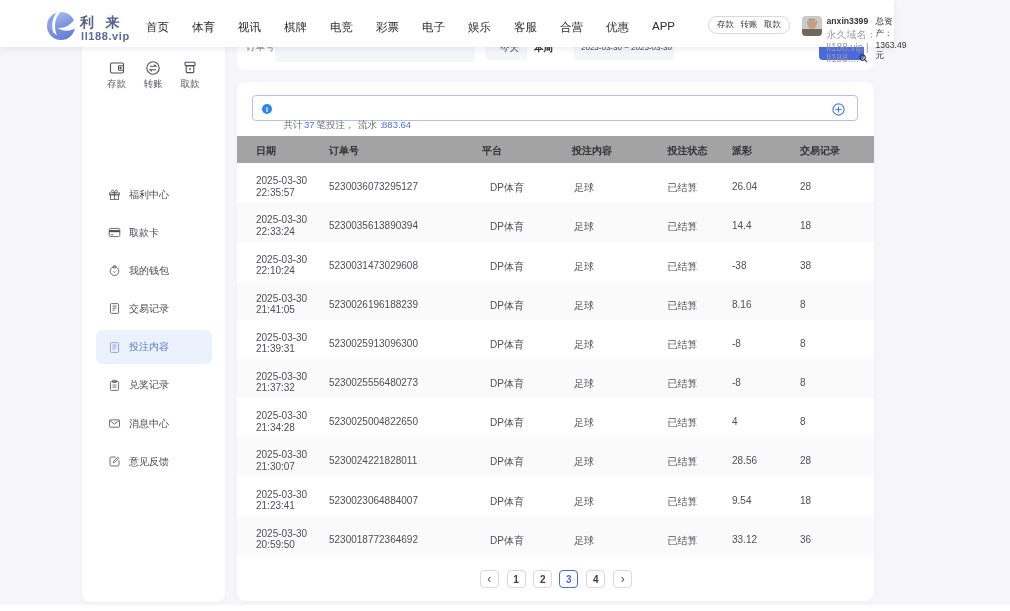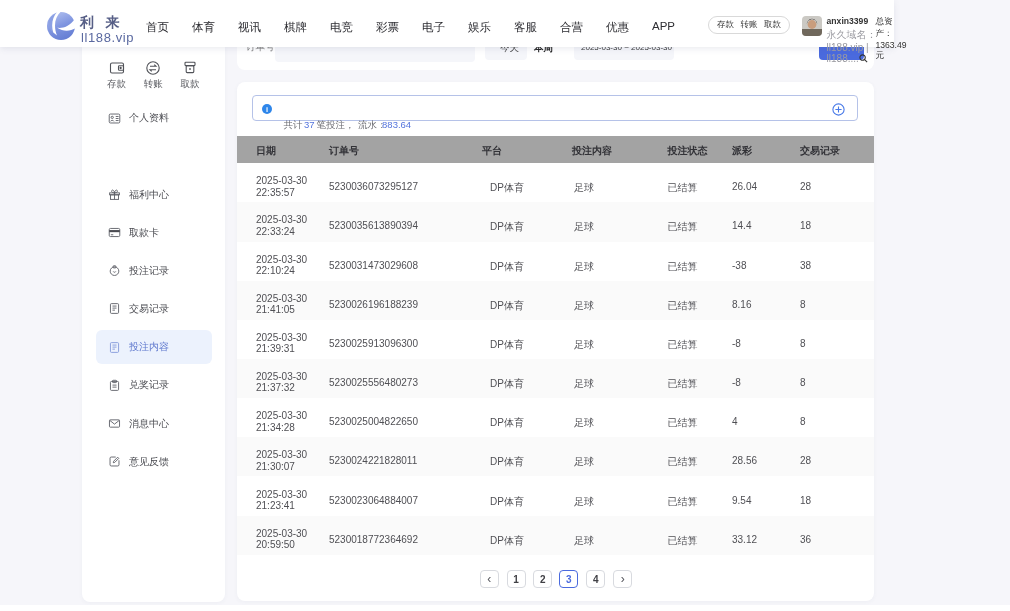--- a/index.html
+++ b/index.html
@@ -64,29 +64,20 @@
     <div>转账</div>
   </div>
   <div class="sq" style="left:89px">
     <svg viewBox="0 0 16 16">
         <rect x="3" y="2.2" width="10" height="3.4" rx="0.8"></rect>
         <rect x="4.2" y="5.6" width="7.6" height="7" rx="1"></rect>
         <rect x="7.2" y="8.2" width="1.6" height="1.6" fill="#505258" stroke="none"></rect>
       </svg>
     <div>取款</div>
   </div>
-<div class="mi" style="top:61.0px">
-<svg class="micon" viewBox="0 0 16 16">
-        <rect x="1.5" y="2.5" width="13" height="11" rx="1.5"></rect>
-        <circle cx="5.2" cy="6.6" r="1.4"></circle>
-        <path d="M3.2 11.5c.4-1.6 3.6-1.6 4 0"></path>
-        <path d="M9.5 5.5h3.5M9.5 8h3.5M9.5 10.5h3.5"></path>
-      </svg>
-      <span>个人资料</span>
-</div>
 <div class="mi" style="top:137.5px">
 <svg class="micon" viewBox="0 0 16 16">
         <rect x="2" y="6" width="12" height="2.4"></rect>
         <rect x="3" y="8.4" width="10" height="5.6"></rect>
         <path d="M8 6v8M8 6C6 6 4.4 5.2 4.4 3.9 4.4 2.8 5.3 2.3 6.1 2.6 7 3 8 4.5 8 6zm0 0c2 0 3.6-.8 3.6-2.1 0-1.1-.9-1.6-1.7-1.3C9 3 8 4.5 8 6z"></path>
       </svg>
       <span>福利中心</span>
 </div>
 <div class="mi" style="top:175.5px">
 <svg class="micon" viewBox="0 0 16 16">
@@ -95,21 +86,21 @@
         <path d="M3.5 10.8h3"></path>
       </svg>
       <span>取款卡</span>
 </div>
 <div class="mi" style="top:213.5px">
 <svg class="micon" viewBox="0 0 16 16">
         <circle cx="8" cy="8.8" r="5.3"></circle>
         <rect x="6.3" y="2.2" width="3.4" height="2.6" rx="0.7"></rect>
         <path d="M6.5 9.2c.4 1.3 2.6 1.3 3 0"></path>
       </svg>
-      <span>投注记录</span>
+      <span>我的钱包</span>
 </div>
 <div class="mi" style="top:251.5px">
 <svg class="micon" viewBox="0 0 16 16">
         <rect x="3" y="2" width="10" height="12" rx="1.2"></rect>
         <path d="M5.5 5h5M5.5 7.5h5M5.5 10h3"></path>
       </svg>
       <span>交易记录</span>
 </div>
 <div class="mi active" style="top:290.0px">
 <svg class="micon" viewBox="0 0 16 16">
@@ -315,21 +306,21 @@
           <stop offset="0" stop-color="#b4c2f0"></stop>
           <stop offset="1" stop-color="#687fd4"></stop>
         </linearGradient>
     </defs>
     <circle cx="14" cy="14" r="14" fill="url(#lg)"></circle>
     <path d="M1.2 9.5 A14 14 0 0 1 9 1.3 C6 5.5 5 12 7.5 21.5 A14 14 0 0 1 1.2 9.5 Z" fill="#8ba0e4"></path>
     <path d="M14.4 -0.8 C8.1 4.4 6.1 13.5 10.0 23.6 L6.3 20.6 C3.8 13 5.6 4.6 10.2 0.1 Z" fill="#fff"></path>
     <path d="M28.8 5.6 C22.5 14.6 16.3 16.5 10.2 15.8 C16.6 20.2 24.3 18.8 28.4 16.4 Z" fill="#fff"></path>
   </svg>
   <div class="abs" style="left:80px;top:13.5px;font-size:14px;letter-spacing:11.5px;color:#565e86;font-weight:bold;">利来</div>
-  <div class="abs" style="left:81px;top:29.5px;font-size:13px;font-weight:normal;color:#5a69a0;letter-spacing:0.6px;">ll188.vip</div>
+  <div class="abs" style="left:81px;top:29.5px;font-size:11px;font-weight:bold;color:#5a69a0;letter-spacing:0.6px;">ll188.vip</div>
   <span class="nv" style="left:146px">首页</span>
     <span class="nv" style="left:192px">体育</span>
     <span class="nv" style="left:238px">视讯</span>
     <span class="nv" style="left:284px">棋牌</span>
     <span class="nv" style="left:330px">电竞</span>
     <span class="nv" style="left:376px">彩票</span>
     <span class="nv" style="left:422px">电子</span>
     <span class="nv" style="left:468px">娱乐</span>
     <span class="nv" style="left:514px">客服</span>
     <span class="nv" style="left:560px">合营</span>

